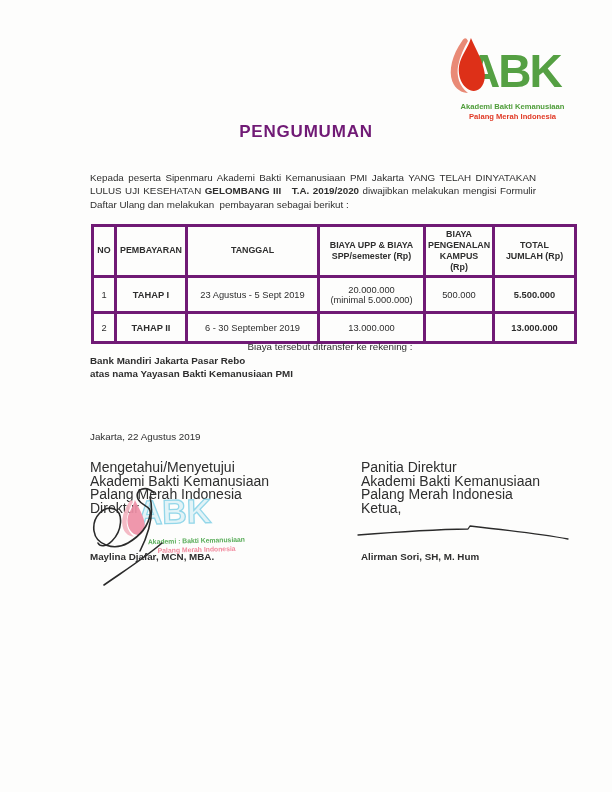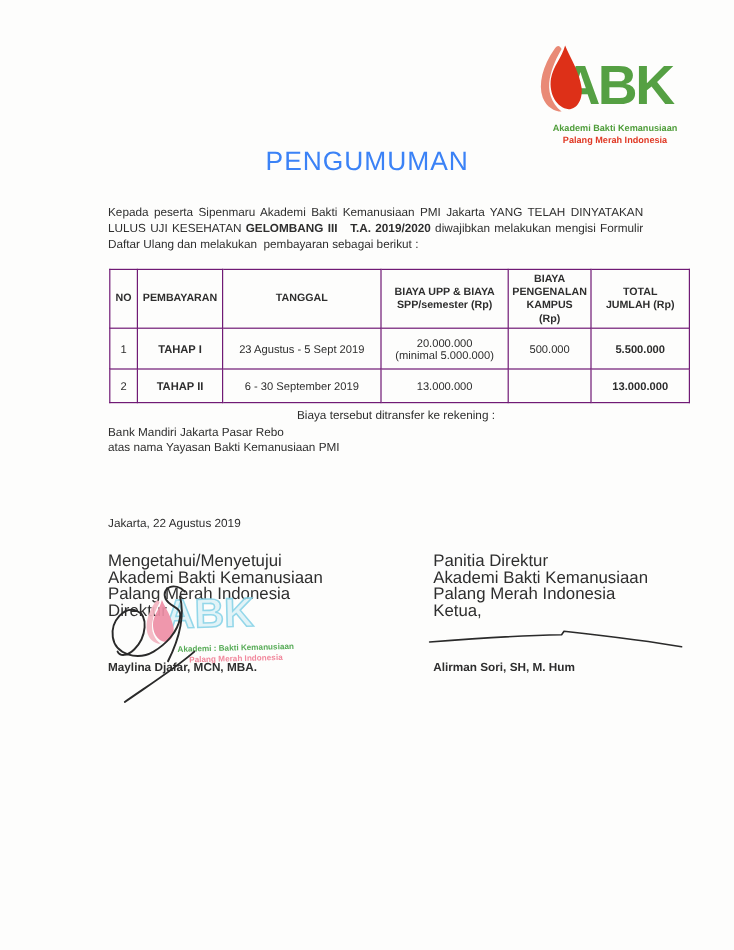--- a/index.html
+++ b/index.html
@@ -15,40 +15,40 @@
     position:absolute;left:20px;top:14px;z-index:1;
     font-size:46px;font-weight:800;letter-spacing:-2px;line-height:1;
     color:#55a043;
   }
   .logo-sub1{position:absolute;top:68px;left:0;width:100%;text-align:center;
     font-size:7.6px;font-weight:700;color:#4f9d3a;}
   .logo-sub2{position:absolute;top:78px;left:0;width:100%;text-align:center;
     font-size:7.6px;font-weight:700;color:#e03a26;}
   
   .doc-title{position:absolute;top:122px;left:0;width:100%;text-align:center;
-    font-size:22px;font-weight:400;letter-spacing:.8px;color:#3b82f6;}
+    font-size:17px;font-weight:700;letter-spacing:.8px;color:#701a75;}
   
   .intro{position:absolute;top:161px;left:90px;width:446px;
     font-size:9.8px;line-height:13.6px;text-align:justify;white-space:pre-wrap;}
   .intro b{font-weight:700;}
   
   table.pay{position:absolute;top:224px;left:91px;width:483px;
     border-collapse:collapse;table-layout:fixed;font-size:9.3px;}
-  table.pay th,table.pay td{border:1px solid #701a75;text-align:center;
+  table.pay th,table.pay td{border:3px solid #701a75;text-align:center;
     vertical-align:middle;padding:1px 2px;overflow:hidden;}
   table.pay th{font-weight:700;font-size:8.9px;white-space:pre-line;line-height:1.25;height:46px;}
   table.pay tr.r1 td{height:31px;}
   table.pay tr.r2 td{height:25px;}
   td.bold{font-weight:700;}
   td.total{font-weight:700;vertical-align:top;padding-top:3px;}
   .cell-note{display:block;font-size:9.3px;}
   
   .payment{position:absolute;top:340px;left:90px;width:480px;
     font-size:9.8px;line-height:13.7px;}
-  .payment .pl{font-weight:400;}
+  .payment .pl{font-weight:700;}
   .payment .pl.first{font-weight:400;text-align:center;}
   
   .dateline{position:absolute;top:431px;left:90px;font-size:9.8px;}
   .sig-block{position:absolute;top:461px;font-size:14px;line-height:13.6px;}
   .sig-left{left:90px;}
   .sig-right{left:361px;}
   .sig-name{position:absolute;top:551px;font-size:9.8px;font-weight:700;}
   .name-left{left:90px;}
   .name-right{left:361px;}
   

